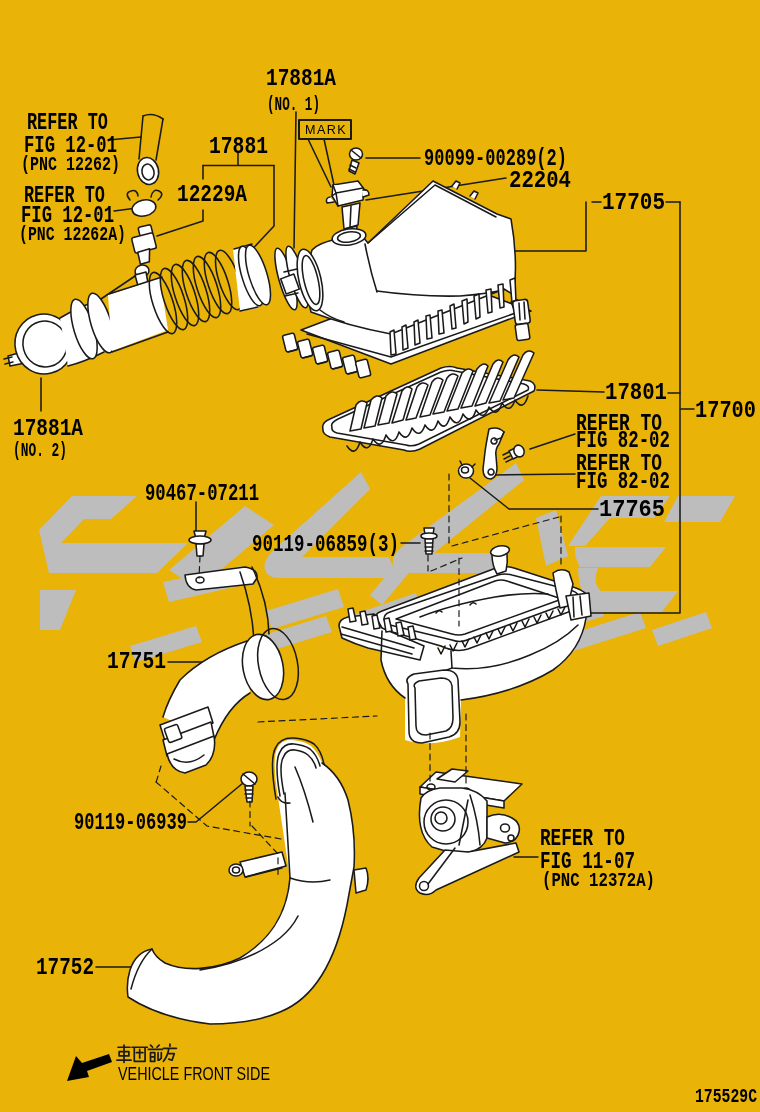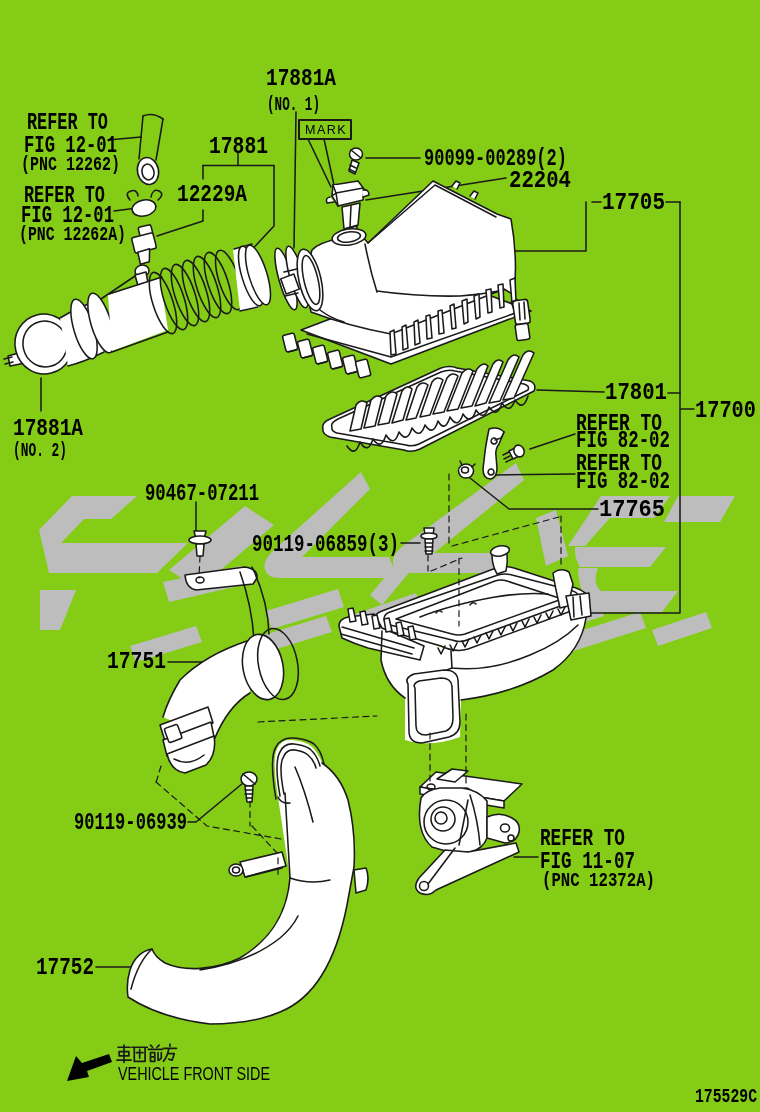--- a/index.html
+++ b/index.html
@@ -1,16 +1,16 @@
 <!DOCTYPE html>
 <html><head>
 <meta charset="utf-8">
 <style>
 html,body{margin:0;padding:0;background:#fff;}
-.pg{position:relative;width:760px;height:1112px;background:#84cc16;overflow:hidden;}
+.pg{position:relative;width:760px;height:1112px;background:#eab308;overflow:hidden;}
 svg{position:absolute;left:0;top:0;}
 </style>
 </head>
 <body>
 <div class="pg">
 <svg width="760" height="1112" viewBox="0 0 760 1112">
 
 <g fill="#bdbdbd" stroke="none">
 
   <path d="M72,496 L137,496 L111,519 L84,519 L61,543 L188,543 L157,573 L49,573 L39,530 Z"></path>

